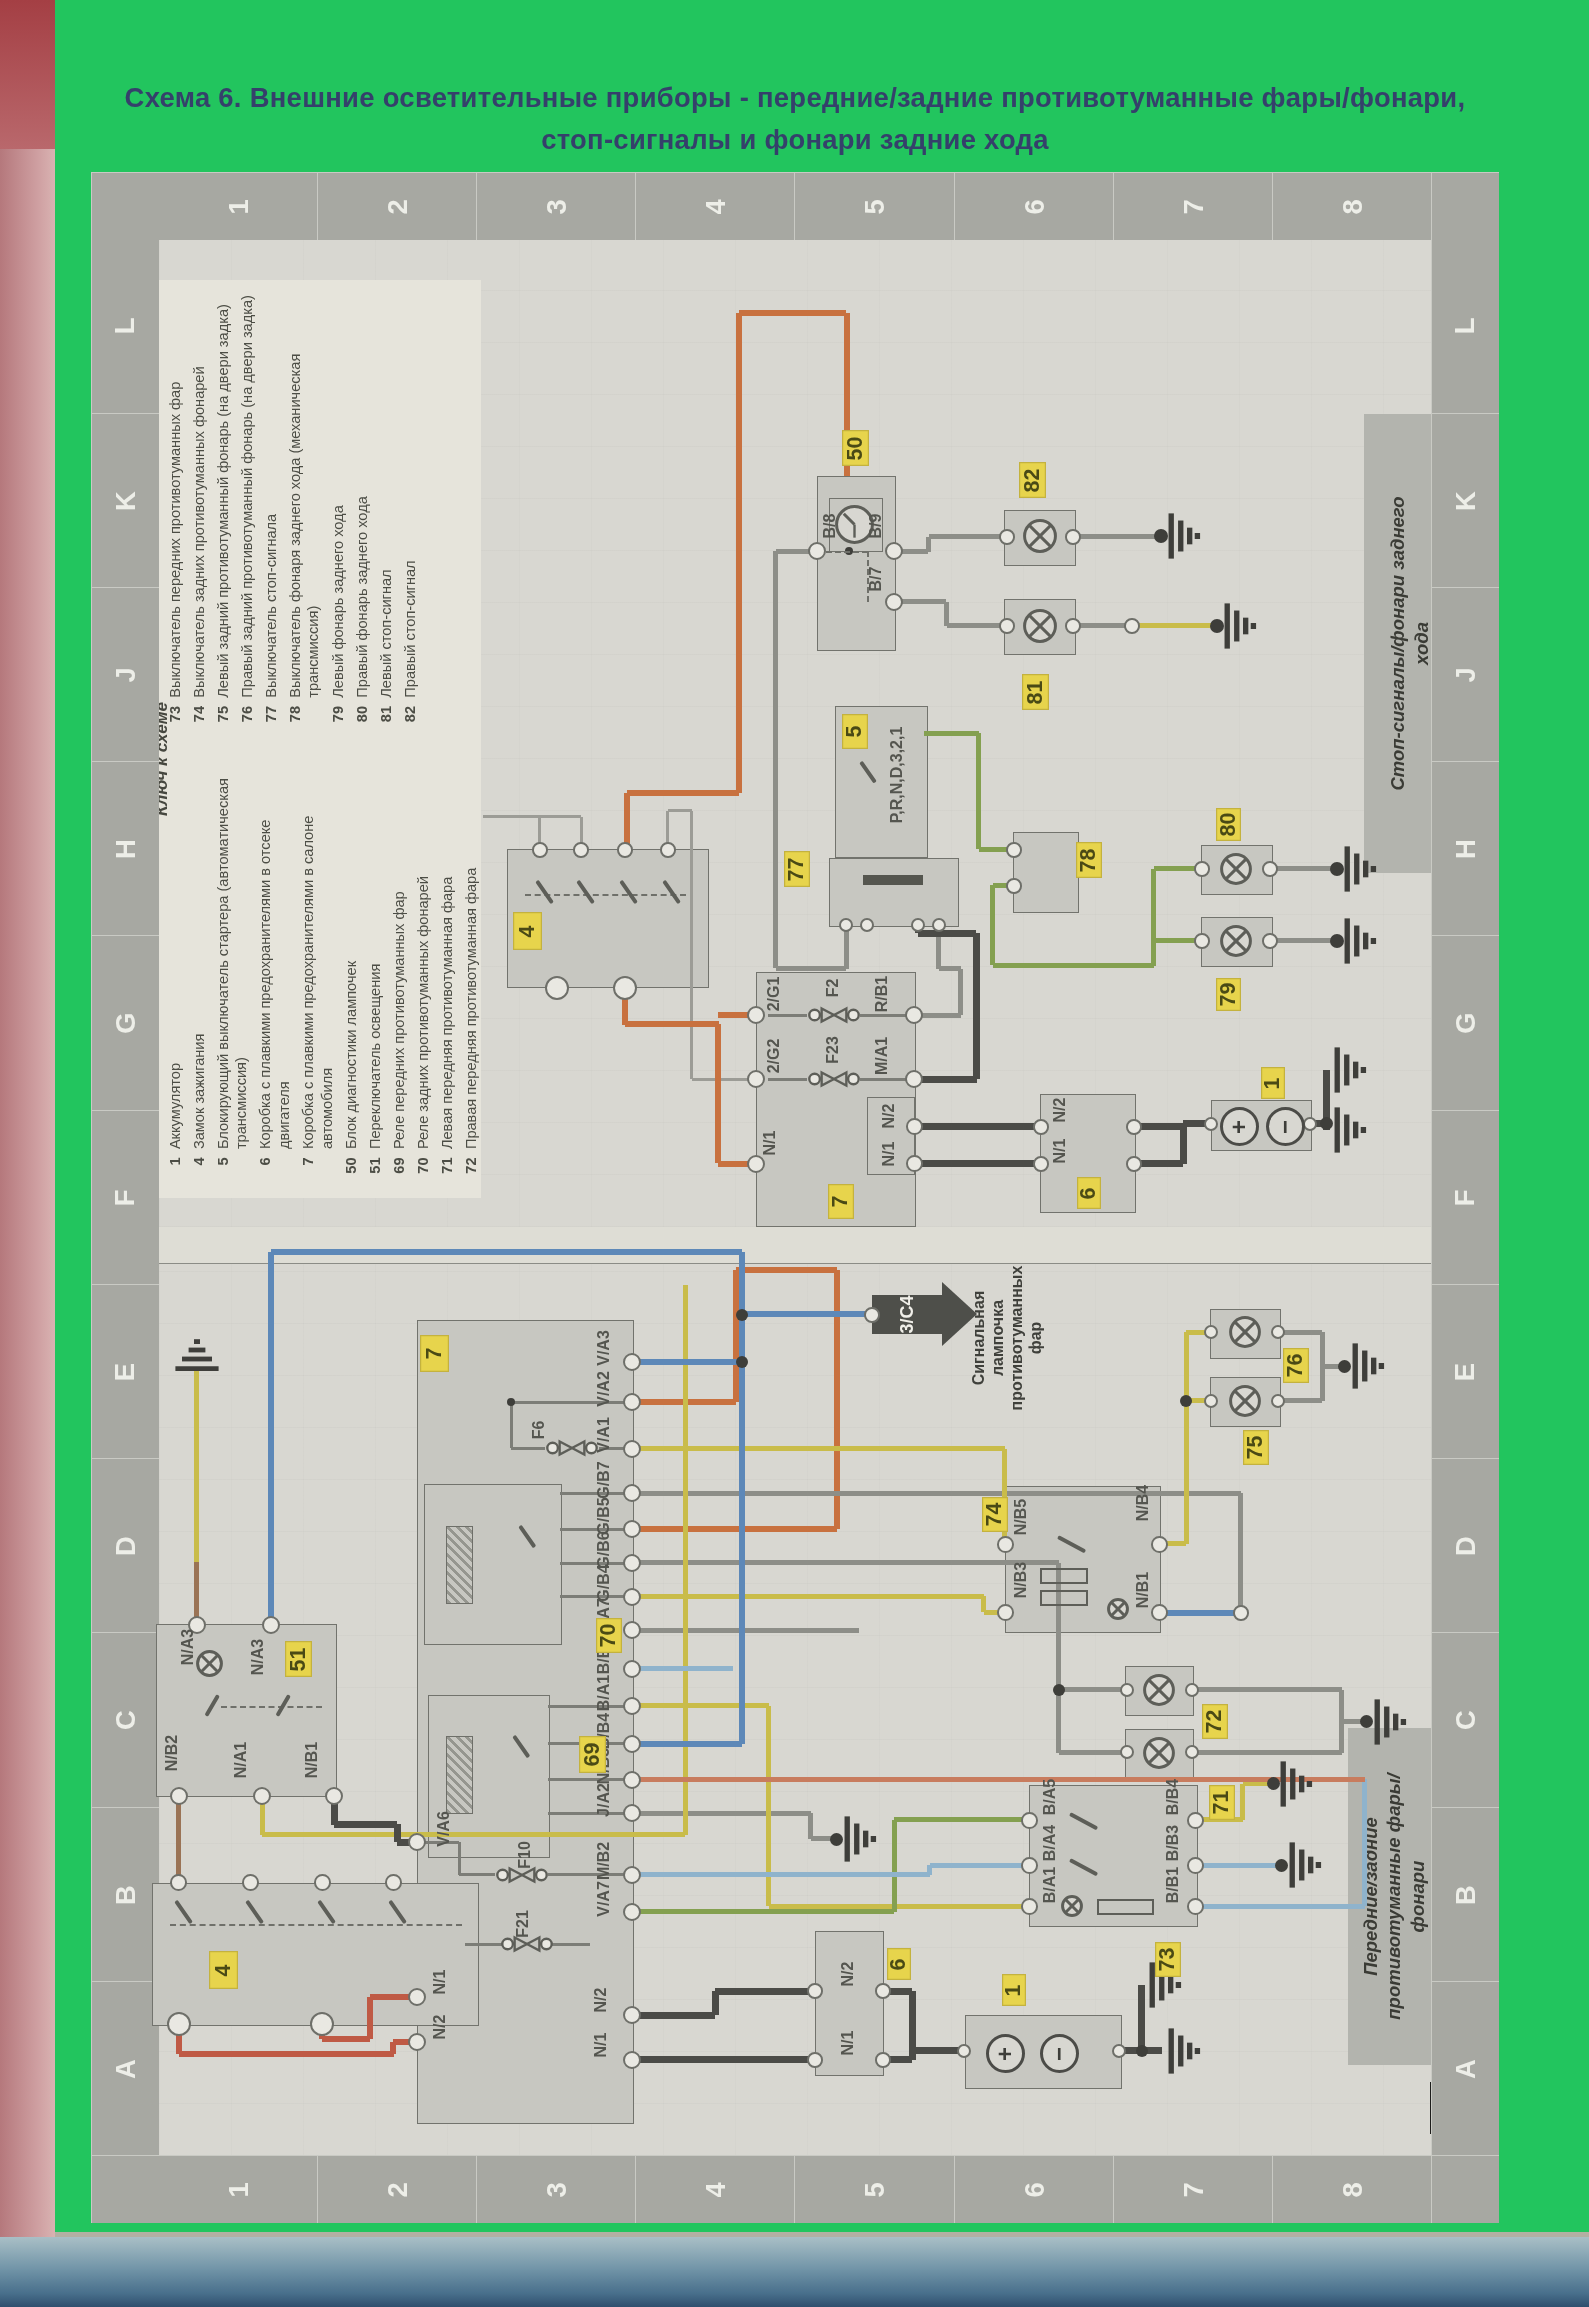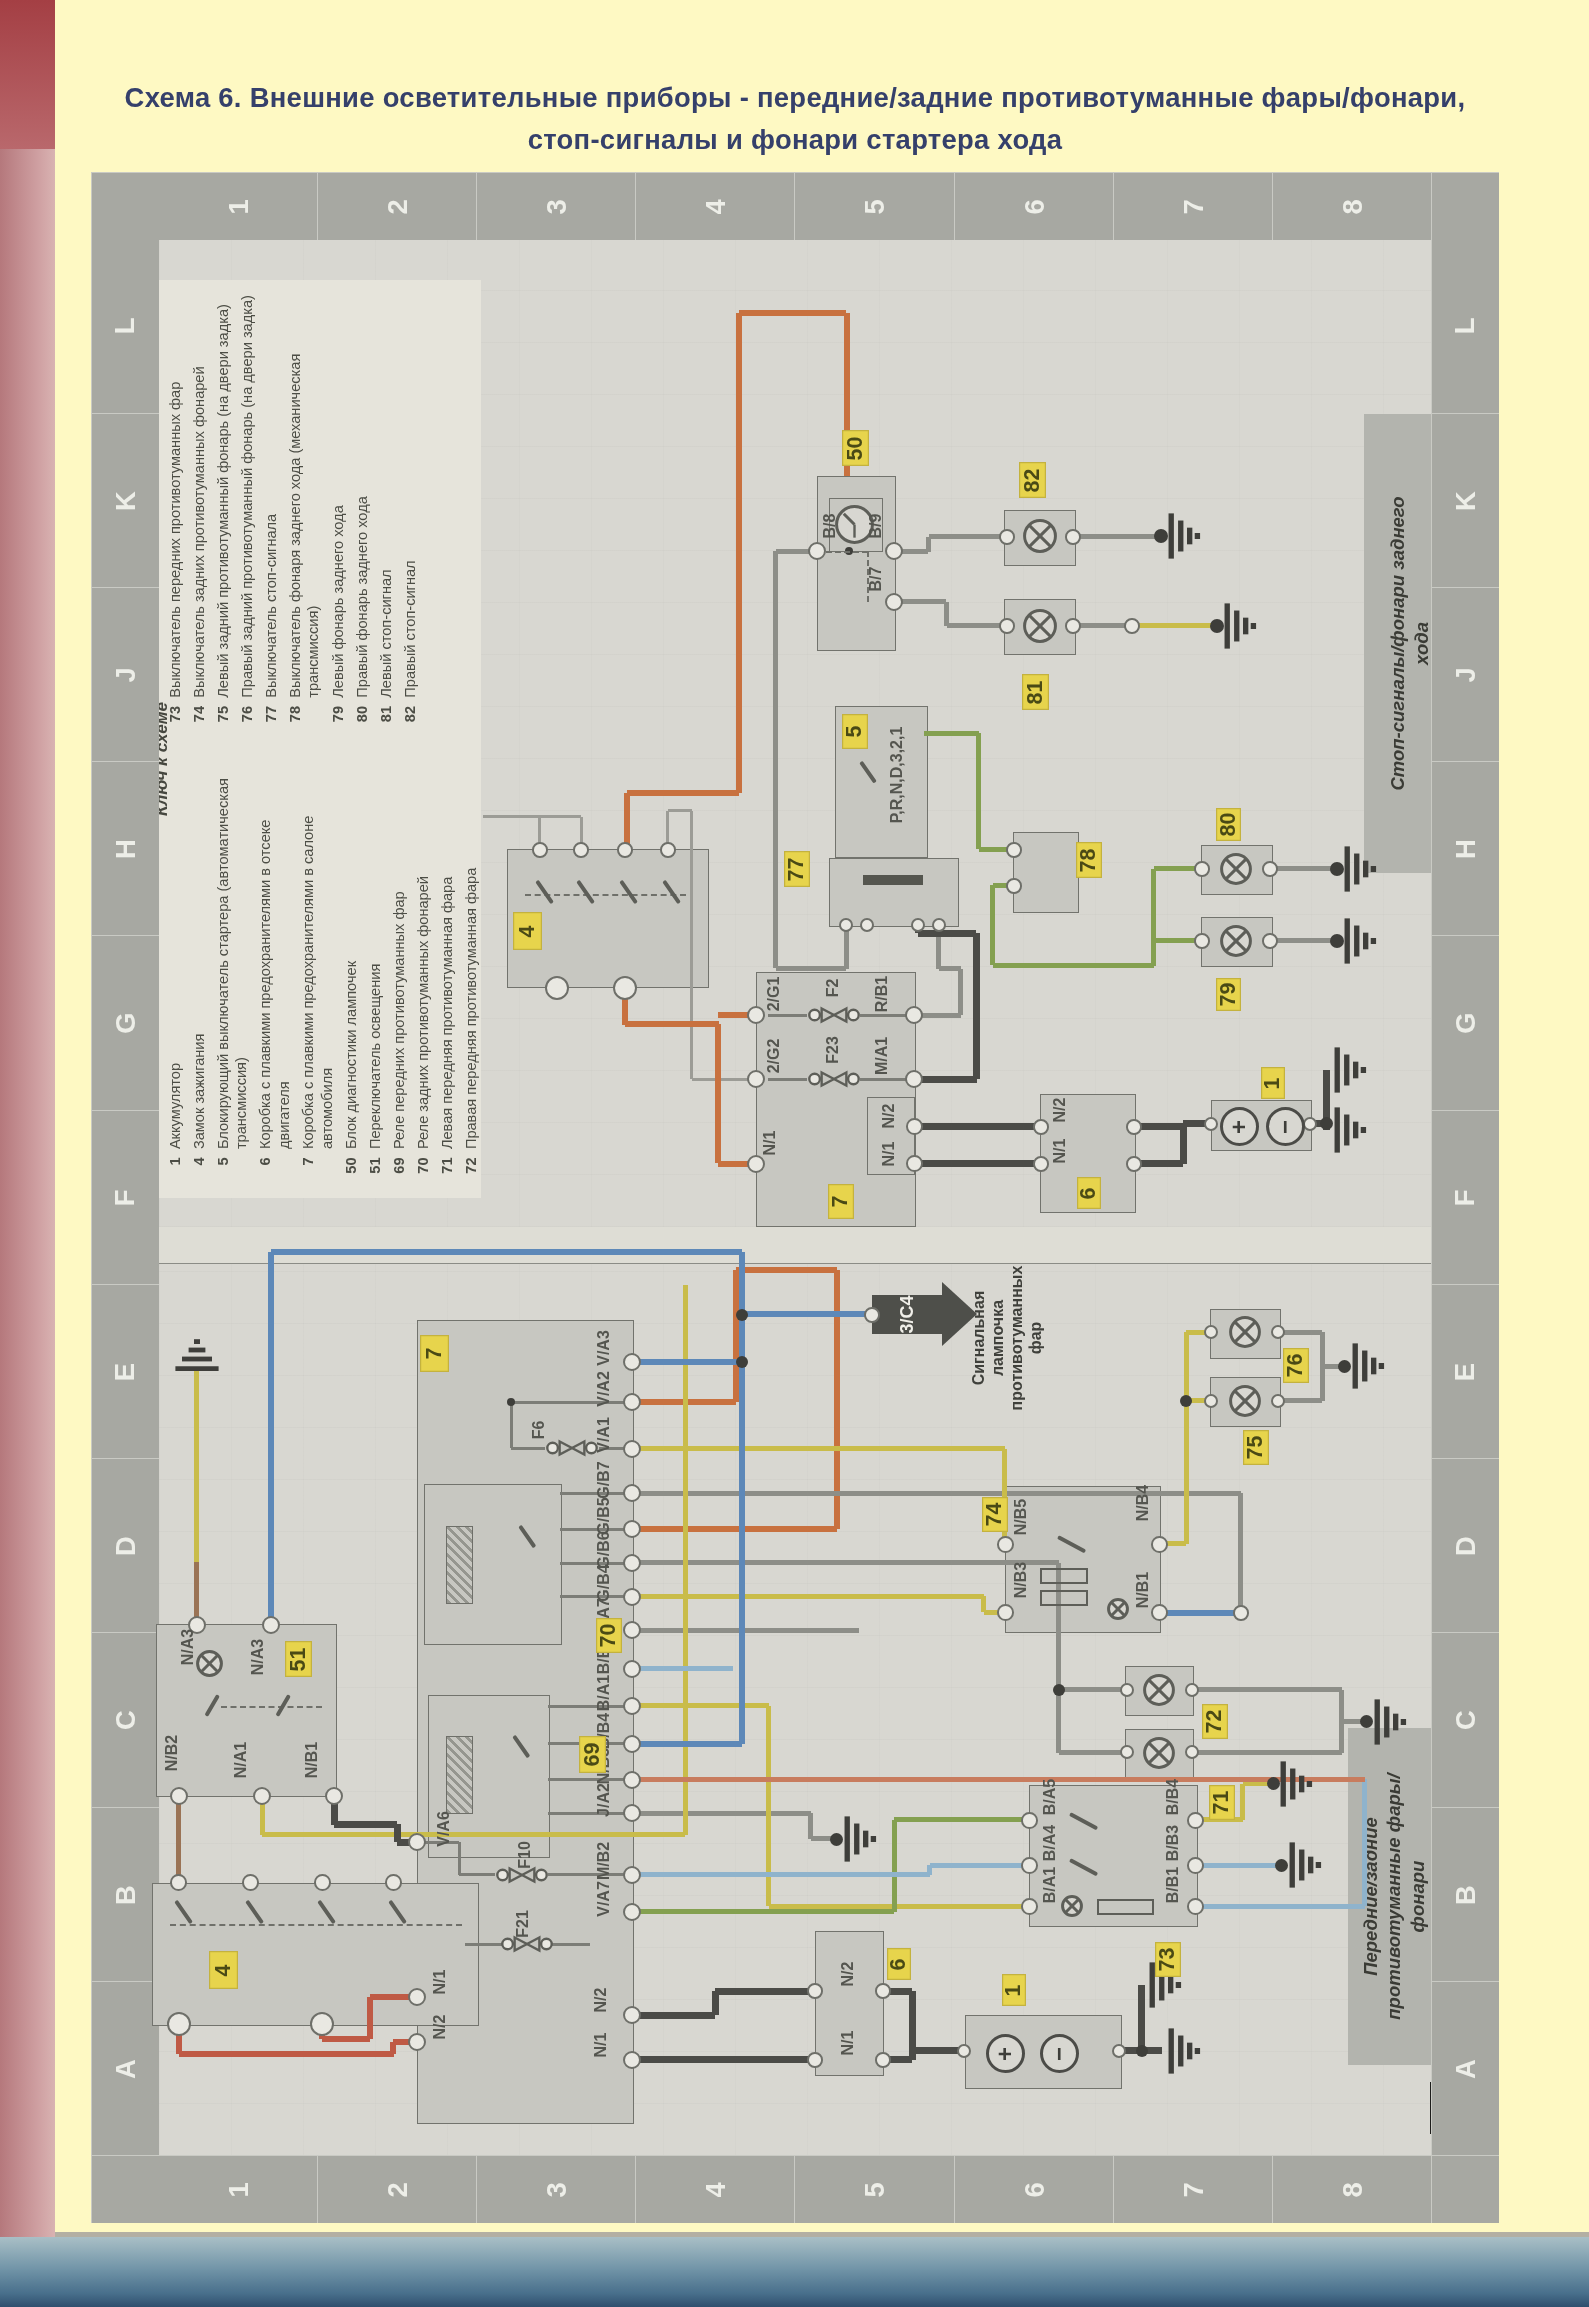--- a/index.html
+++ b/index.html
@@ -1,16 +1,16 @@
 <!DOCTYPE html>
 <html style="font-size:9.5px"><head>
 <meta charset="utf-8">
 <style>
   html,body{margin:0;padding:0;background:#c9c6bc;}
-  #page{position:relative;width:1590px;height:2307px;background:#fef9c3;
+  #page{position:relative;width:1590px;height:2307px;background:#22c55e;
         font-family:"Liberation Sans",sans-serif;overflow:hidden;}
   .abs{position:absolute;}
   .title-line{position:absolute;left:0;width:100%;text-align:center;
         color:#35406b;font-weight:bold;font-size:27.4px;letter-spacing:0.3px;}
   .box{position:absolute;background:#c7c7c1;border:1.8px solid #72736d;}
   .panel{position:absolute;background:#d8d7d1;border:1.2px solid #8b8c86;
         background-image:repeating-linear-gradient(0deg,rgba(150,150,145,.07) 0 1.2px,transparent 1.2px 52px),
                          repeating-linear-gradient(90deg,rgba(150,150,145,.05) 0 1.2px,transparent 1.2px 72px);}
   .wire{position:absolute;}
   .lbl{position:absolute;white-space:nowrap;transform:translate(-50%,-50%) rotate(-90deg);
@@ -47,21 +47,21 @@
 <body>
 
 <div id="page">
 
   <div class="abs" style="left:0;top:0;width:55px;height:2240px;background:linear-gradient(90deg,#b5787c,#cfa0a2 70%,#d9b3b2);"></div>
   <div class="abs" style="left:0;top:0;width:55px;height:149px;background:linear-gradient(180deg,#a43f44,#b9686c);"></div>
   <div class="abs" style="left:0;top:2237px;width:1590px;height:70px;background:linear-gradient(180deg,#a9bfc6,#7295a8 45%,#49708c 80%,#2f4f6e);"></div>
   <div class="abs" style="left:55px;top:2232px;width:1535px;height:4.8px;background:#b3afa3;"></div>
 
   <div class="title-line" style="top:82px;">Схема 6. Внешние осветительные приборы - передние/задние противотуманные фары/фонари,</div>
-  <div class="title-line" style="top:124px;">стоп-сигналы и фонари стартера хода</div>
+  <div class="title-line" style="top:124px;">стоп-сигналы и фонари задние хода</div>
 
   <div class="abs" id="frame" style="left:91px;top:172px;width:1407px;height:2050px;background:#a7a8a2;border:1.8px solid #73746e;box-sizing:border-box;"></div>
   <div class="panel" id="inner-upper" style="left:158px;top:238px;width:1273px;height:988px;"></div>
   <div class="abs" style="left:158px;top:1227px;width:1273px;height:36px;background:#deddd5;"></div>
   <div class="panel" id="inner-lower" style="left:158px;top:1263px;width:1273px;height:892px;"></div>
 
   <div class="rotwrap" id="legend" style="left:150px;top:280px;width:331px;height:918px;">
     <div class="rotin" style="width:918px;height:331px;transform:rotate(-90deg) translateX(-918px);">
       <div class="lg-header" style="left:382px;top:1.2px;">Ключ к схеме</div>
       <div class="lg-col" id="lg-col1" style="left:3.6px;width:442px;">

